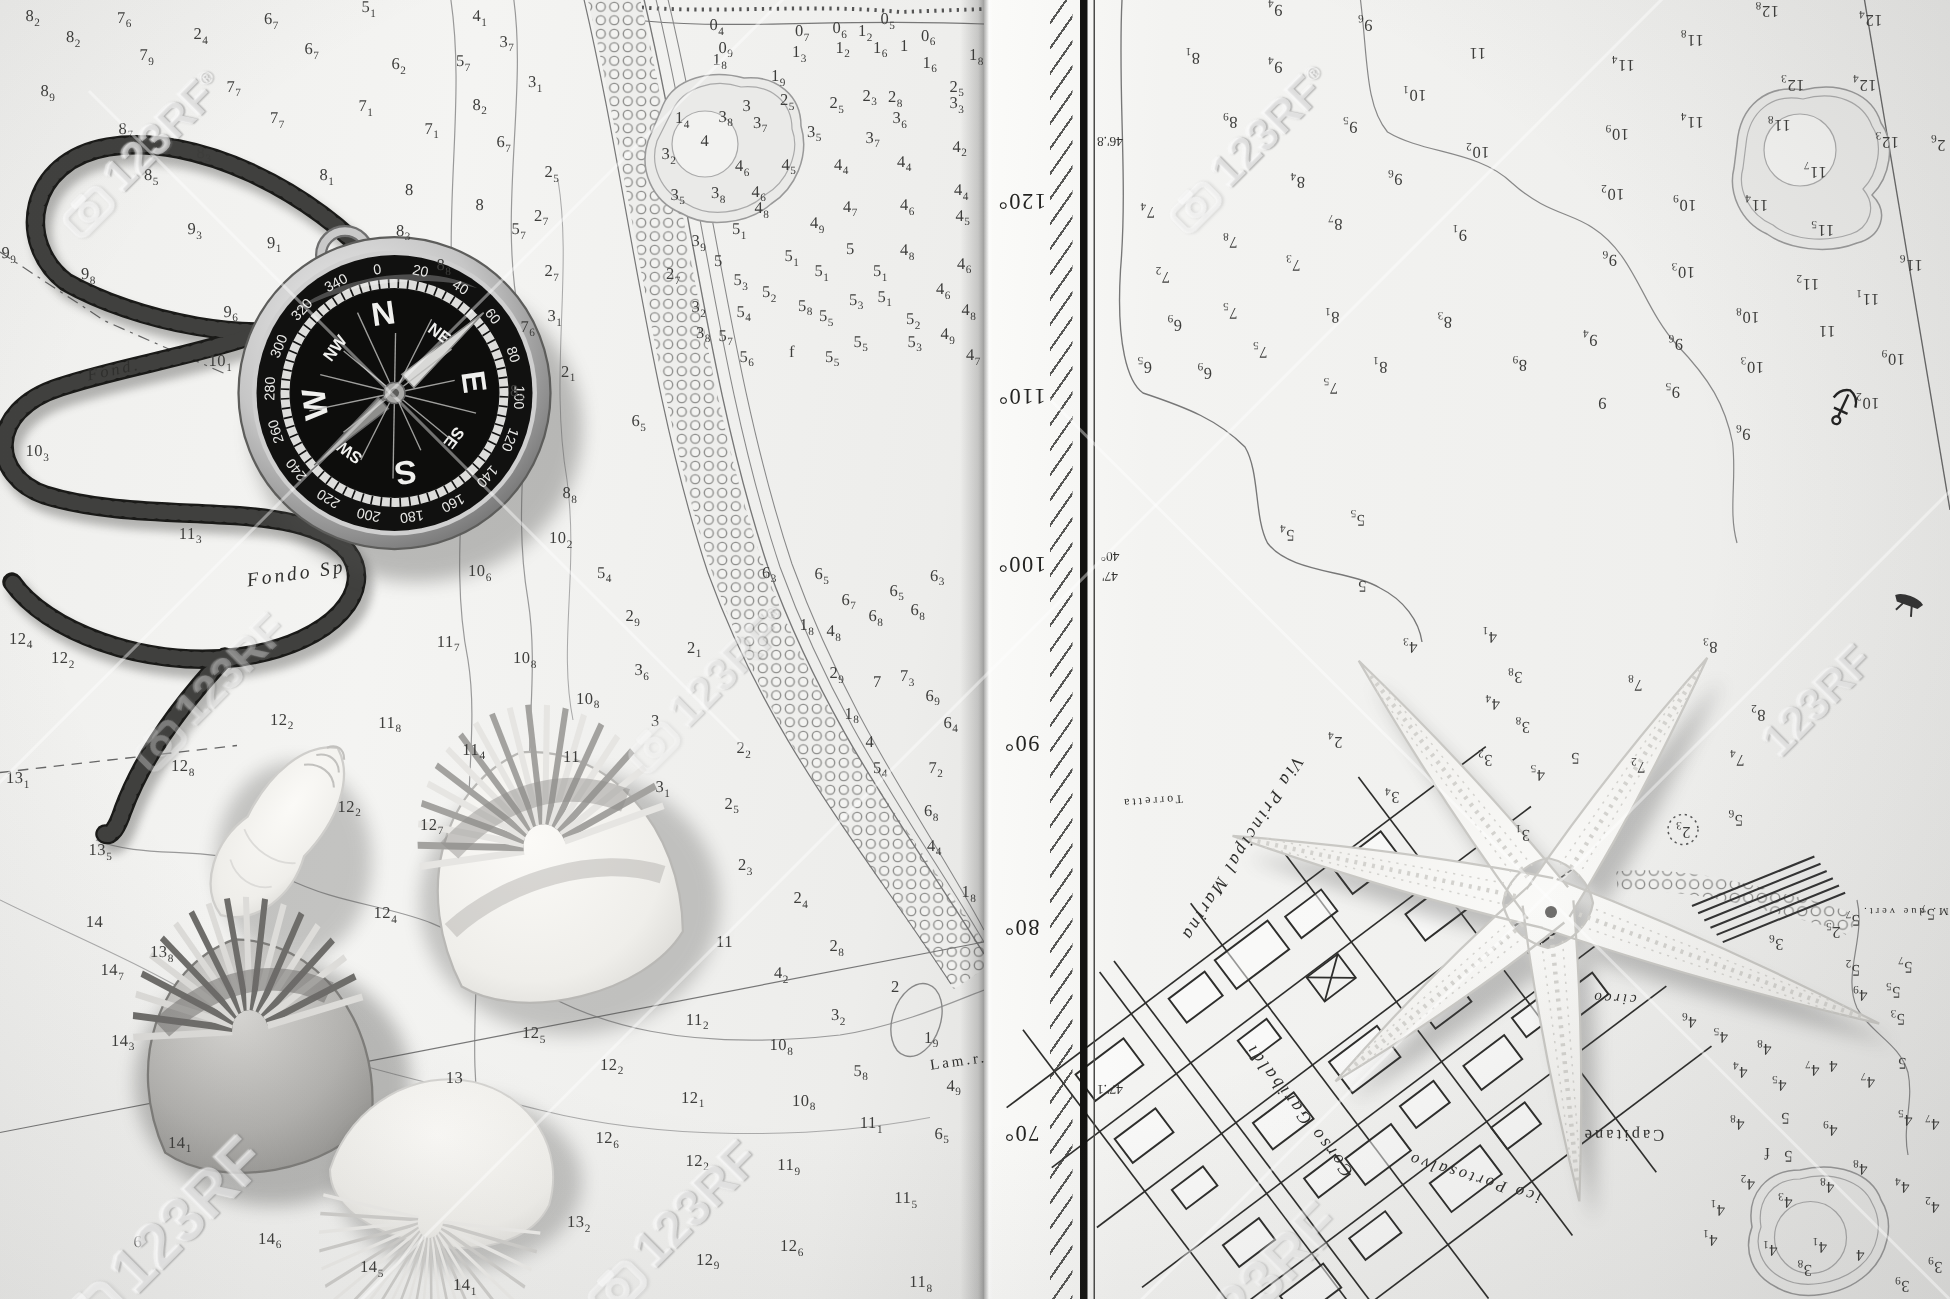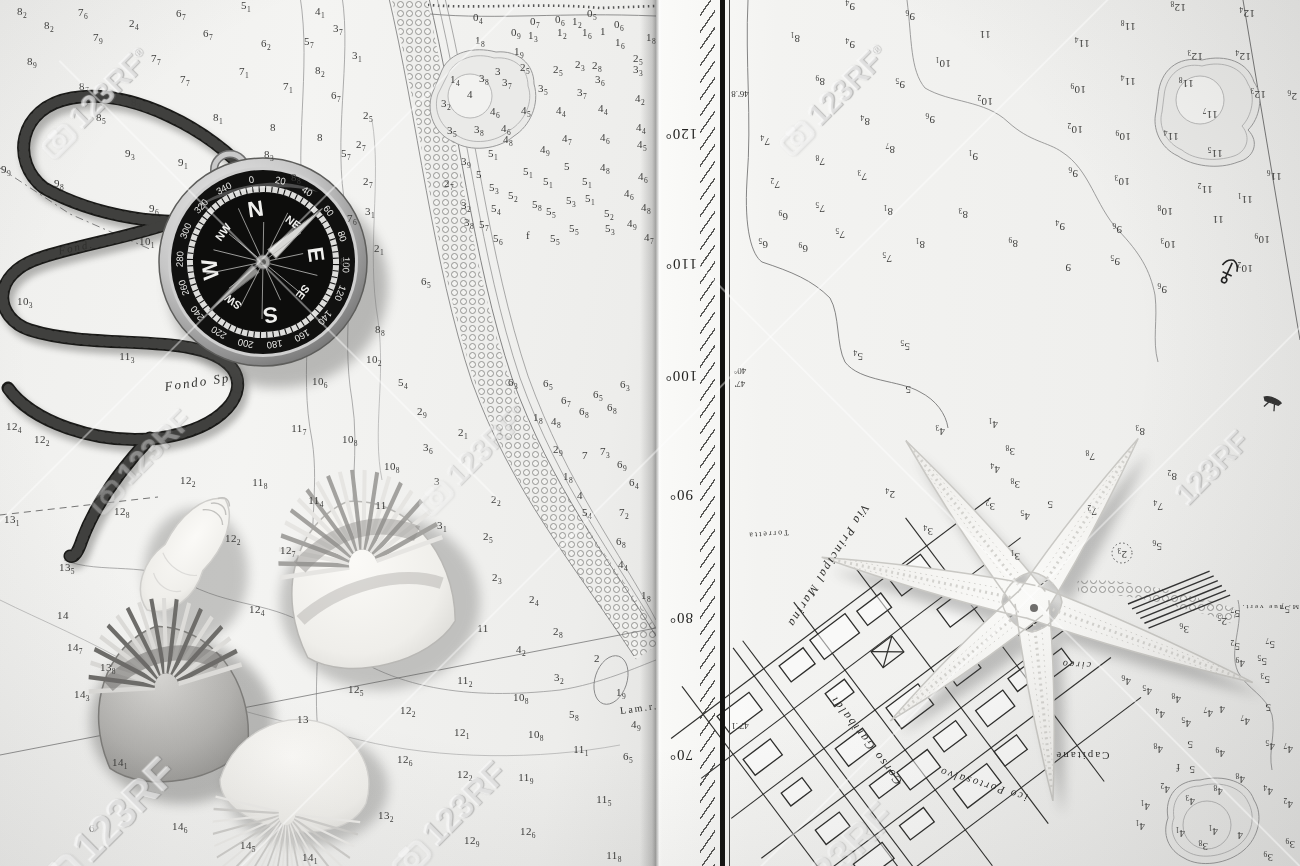--- a/index.html
+++ b/index.html
@@ -596,21 +596,21 @@
     <span class="snd" style="left: 422px; top: 412px;">2<sub>9</sub></span>
     <span class="snd" style="left: 463px; top: 433px;">2<sub>1</sub></span>
     <span class="snd" style="left: 428px; top: 448px;">3<sub>6</sub></span>
     <span class="snd" style="left: 392px; top: 467px;">10<sub>8</sub></span>
     <span class="snd" style="left: 496px; top: 500px;">2<sub>2</sub></span>
     <span class="snd" style="left: 488px; top: 537px;">2<sub>5</sub></span>
     <span class="snd" style="left: 497px; top: 578px;">2<sub>3</sub></span>
     <span class="snd" style="left: 534px; top: 600px;">2<sub>4</sub></span>
     <span class="snd" style="left: 63px; top: 615px;">14</span>
     <span class="snd" style="left: 75px; top: 648px;">14<sub>7</sub></span>
-    <span class="snd" style="left: 108px; top: 636px; margin-top: 32px;">13<sub>8</sub></span>
+    <span class="snd" style="left: 108px; top: 636px;">13<sub>8</sub></span>
     <span class="snd" style="left: 82px; top: 695px;">14<sub>3</sub></span>
     <span class="snd" style="left: 120px; top: 763px;">14<sub>1</sub></span>
     <span class="snd" style="left: 92px; top: 828px;">6</span>
     <span class="snd" style="left: 180px; top: 827px;">14<sub>6</sub></span>
     <span class="snd" style="left: 248px; top: 846px;">14<sub>5</sub></span>
     <span class="snd" style="left: 310px; top: 858px;">14<sub>1</sub></span>
     <span class="snd" style="left: 303px; top: 719px;">13</span>
     <span class="snd" style="left: 356px; top: 690px;">12<sub>5</sub></span>
     <span class="snd" style="left: 465px; top: 681px;">11<sub>2</sub></span>
     <span class="snd" style="left: 408px; top: 711px;">12<sub>2</sub></span>
@@ -634,21 +634,21 @@
     <span class="snd" style="left: 621px; top: 693px;">1<sub>9</sub></span>
     <span class="snd" style="left: 597px; top: 658px;">2</span>
     <span class="snd" style="left: 636px; top: 725px;">4<sub>9</sub></span>
     <span class="snd" style="left: 628px; top: 757px;">6<sub>5</sub></span>
     <span class="snd" style="left: 478px; top: 18px;">0<sub>4</sub></span>
     <span class="snd" style="left: 535px; top: 22px;">0<sub>7</sub></span>
     <span class="snd" style="left: 560px; top: 20px;">0<sub>6</sub></span>
     <span class="snd" style="left: 577px; top: 22px;">1<sub>2</sub></span>
     <span class="snd" style="left: 592px; top: 14px;">0<sub>5</sub></span>
     <span class="snd" style="left: 619px; top: 25px;">0<sub>6</sub></span>
-    <span class="snd" style="left: 516px; top: 33px;">0<sub>9</sub></span>
+    <span class="snd" style="left: 484px; top: 33px;">0<sub>9</sub></span>
     <span class="snd" style="left: 533px; top: 36px;">1<sub>3</sub></span>
     <span class="snd" style="left: 562px; top: 33px;">1<sub>2</sub></span>
     <span class="snd" style="left: 587px; top: 33px;">1<sub>6</sub></span>
     <span class="snd" style="left: 603px; top: 31px;">1</span>
     <span class="snd" style="left: 620px; top: 43px;">1<sub>6</sub></span>
     <span class="snd" style="left: 480px; top: 41px;">1<sub>8</sub></span>
     <span class="snd" style="left: 519px; top: 52px;">1<sub>9</sub></span>
     <span class="snd" style="left: 651px; top: 38px;">1<sub>8</sub></span>
     <span class="snd" style="left: 638px; top: 59px;">2<sub>5</sub></span>
     <span class="snd" style="left: 525px; top: 68px;">2<sub>5</sub></span>

